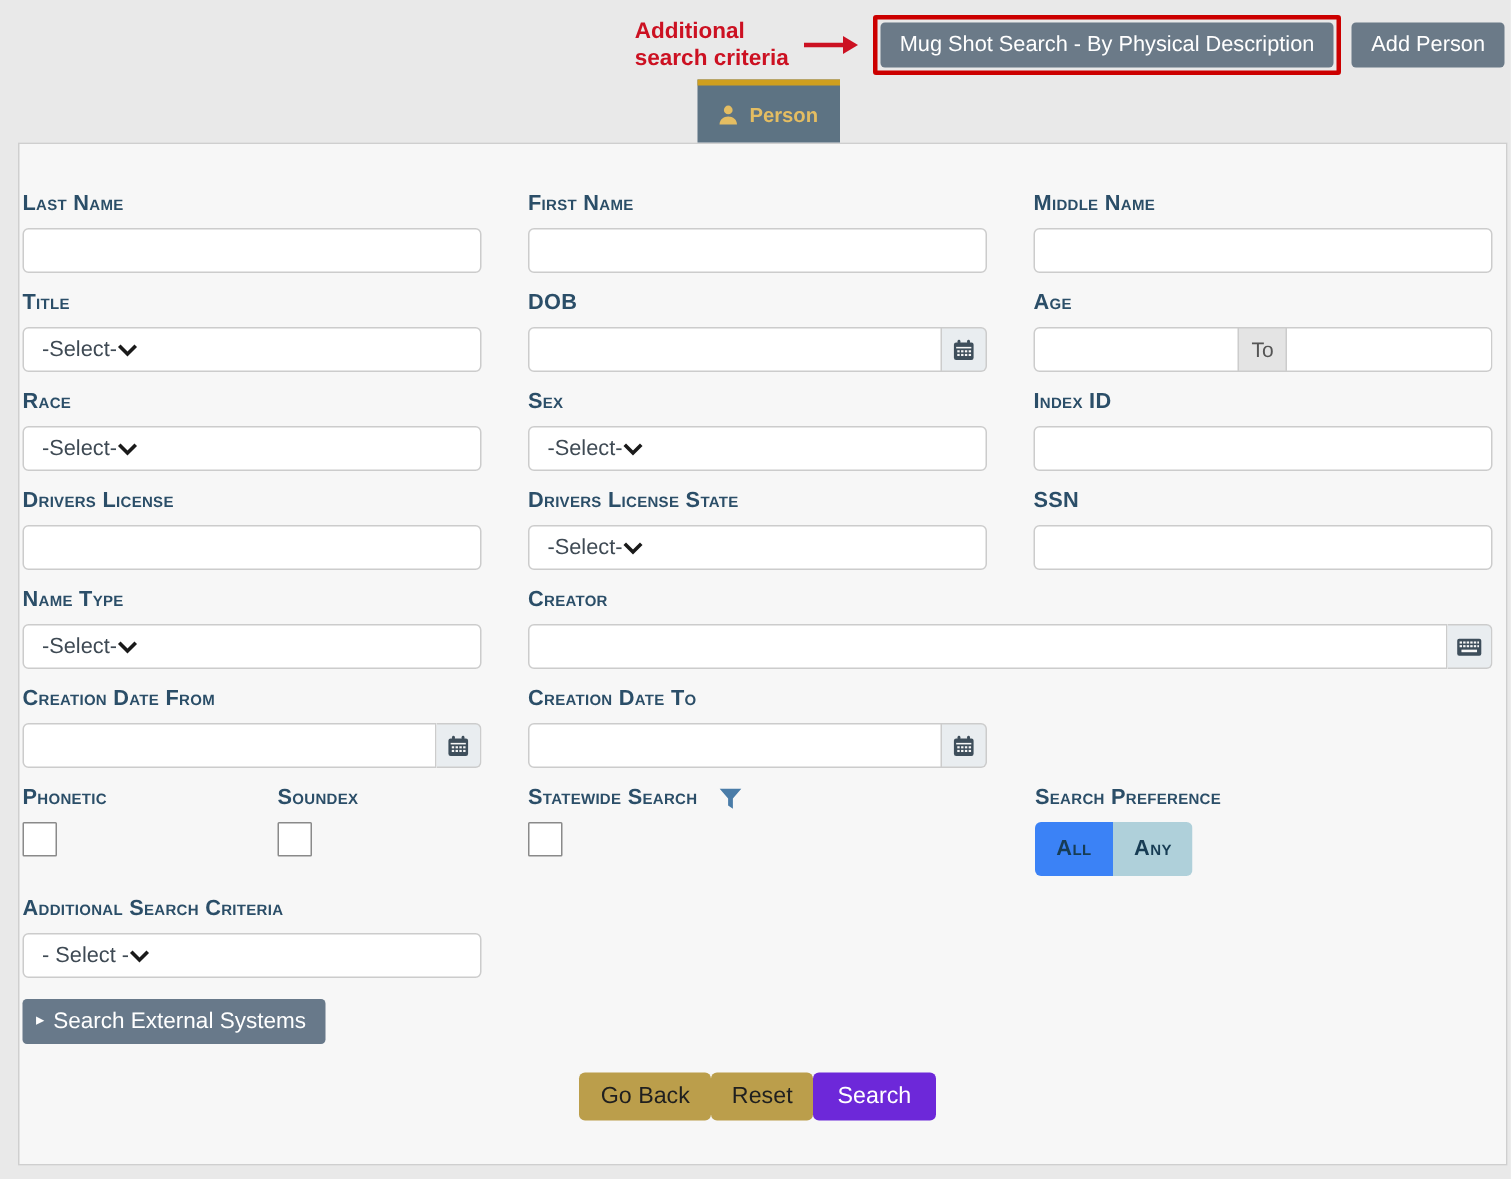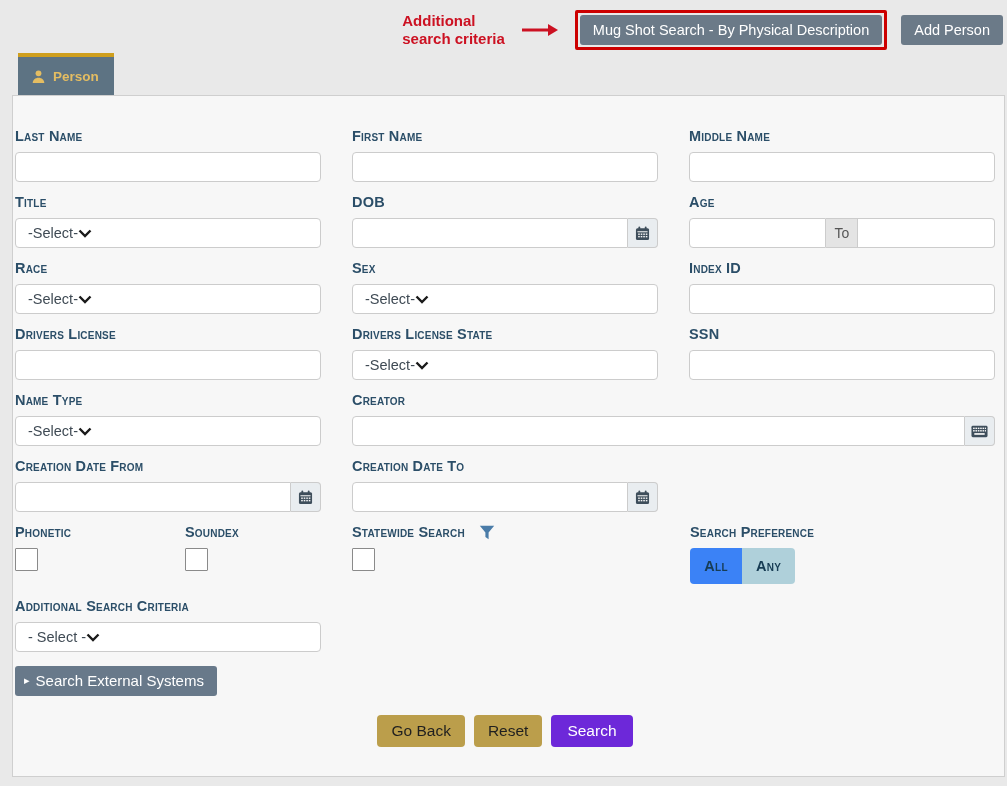--- a/index.html
+++ b/index.html
@@ -6,32 +6,32 @@
   html,body { background:#e9e9e9; }
   .screen {
     position:relative; width:1007px; height:786px;
     background:#e9e9e9; overflow:hidden;
     font-family:"Liberation Sans", sans-serif;
   }
 
   
   .top-bar {
     height:53px; display:flex; justify-content:flex-end; align-items:center;
-    padding:6px 4px 0 0; gap:14px;
+    padding:6px 4px 0 0; gap:7px;
   }
   .annotation { color:#cc1122; font-weight:700; font-size:15px; line-height:1.15; text-align:left; }
   .arrow-icon { flex:0 0 auto; margin:0 2px; }
   .gray-btn {
     background:#6b7a88; color:#fff; border:none; border-radius:3px;
     font-family:inherit; font-size:14.5px; padding:7px 13px; cursor:pointer; white-space:nowrap;
   }
   .mug-outline { border:3px solid #cc0000; padding:2px; border-radius:2px; }
 
   
-  .tab-row { margin-left:18px; height:42px; display:flex; }
+  .tab-row { margin-left:18px; height:42px; display:flex;justify-content:center; }
   .tab {
     background:#5d7383; border-top:4px solid #cf9f1e;
     display:flex; align-items:center; gap:7px; padding:0 15px 0 13px;
     cursor:pointer;
   }
   .tab-label { color:#e4bd62; font-weight:700; font-size:13.5px; }
 
   
   .panel {
     margin:0 2px 0 12px; width:993px; height:682px;
@@ -92,21 +92,21 @@
   .pref.unselected { background:#afd0da; }
 
   
   .asc-row { margin-bottom:14px; }
   .ext-btn {
     background:#68798a; color:#fff; border:none; border-radius:3px;
     font-family:inherit; font-size:15px; padding:6px 13px 7px 9px; cursor:pointer;
     display:flex; align-items:center; gap:6px;
   }
   .ext-tri { font-size:11px; line-height:1; }
-  .footer { display:flex; justify-content:center; gap:9px; margin-top:19px; }
+  .footer { display:flex; justify-content:center; gap:0; margin-top:19px; }
   .gold-btn {
     background:#bb9e4b; color:#1f1f1f; border:none; border-radius:4px;
     font-family:inherit; font-size:15.5px; padding:7px 14px; cursor:pointer;
   }
   .search-btn {
     background:#6d28d9; color:#fff; border:none; border-radius:4px;
     font-family:inherit; font-size:15.5px; padding:7px 16px; cursor:pointer;
   }
 </style>
 </head>

